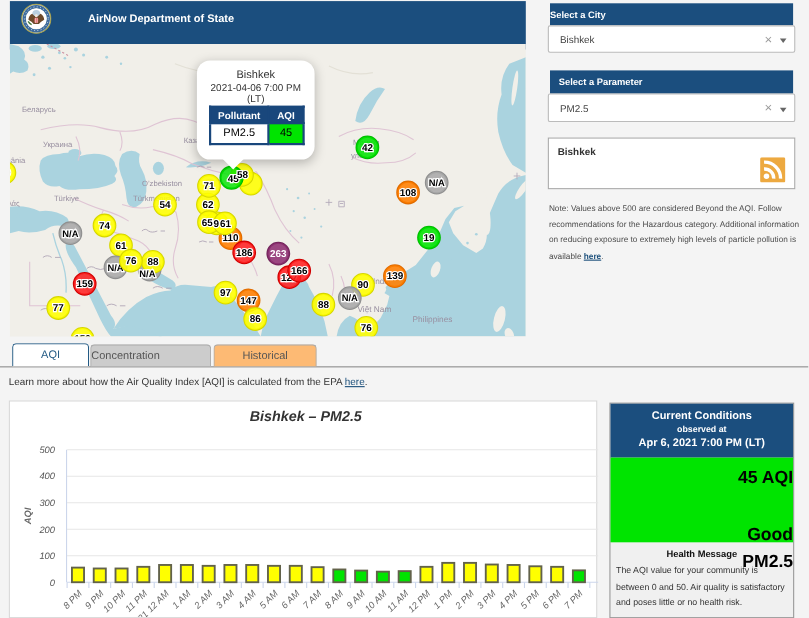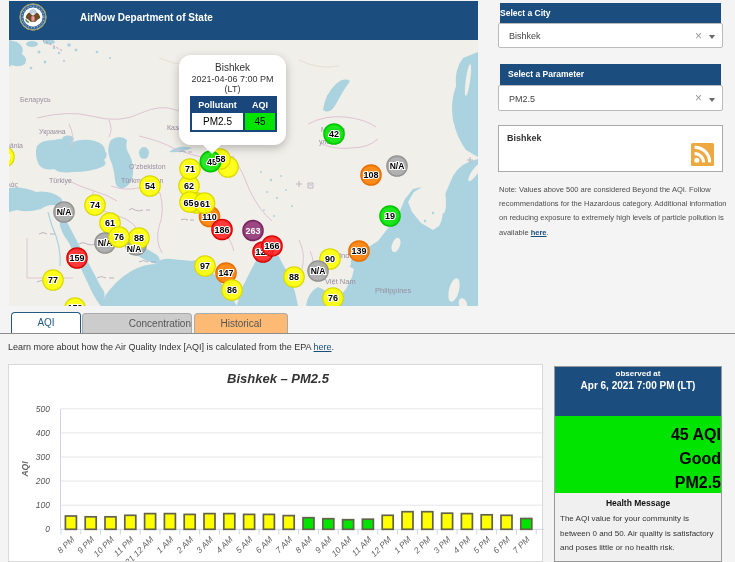--- a/index.html
+++ b/index.html
@@ -295,21 +295,21 @@
 
 <div class="abs" style="left:499px; top:183px; width:232px; font-size:7.5px; color:#4d4d4d; line-height:14.2px;">
   Note: Values above 500 are considered Beyond the AQI. Follow<br>
   recommendations for the Hazardous category. Additional information<br>
   on reducing exposure to extremely high levels of particle pollution is<br>
   available <a style="color:#1a4e7a; font-weight:bold;"><u>here</u></a>.
 </div>
 
 <div class="abs" style="left:0; top:333px; width:735px; height:1px; background:#8c8c8c;"></div>
 <div class="abs" style="left:11px; top:312px; width:70px; height:21px; background:#fff; border:1px solid #235a84; border-bottom:none; border-radius:4px 4px 0 0; color:#235a84; font-size:10px; text-align:center; line-height:20px; z-index:2;">AQI</div>
-<div class="abs" style="left:82px; top:313px; width:110px; height:20px; background:#ccc; border:1px solid #aaa; border-bottom:none; border-radius:4px 4px 0 0; color:#555; font-size:10px; text-align:right; line-height:19px;">Concentration</div>
+<div class="abs" style="left:82px; top:313px; width:110px; height:20px; background:#ccc; border:1px solid #aaa; border-bottom:none; border-radius:4px 4px 0 0; color:#555; font-size:10px; text-align:left; line-height:19px;">Concentration</div>
 <div class="abs" style="left:194px; top:313px; width:94px; height:20px; background:#fdba74; border:1px solid #aaa; border-bottom:none; border-radius:4px 4px 0 0; color:#555; font-size:10px; text-align:center; line-height:19px;">Historical</div>
 
 <div class="abs" style="left:8px; top:342px; font-size:9px; color:#333;">Learn more about how the Air Quality Index [AQI] is calculated from the EPA <a style="color:#1a4e7a;"><u>here</u></a>.</div>
 
 <div class="abs" style="left:8px; top:364px; width:535px; height:198px; background:#fff; border:1px solid #d8d8d8;font-style:italic;">
   <svg width="535" height="196" viewBox="0 0 535 196" style="position:absolute;left:0;top:0;">
     <text x="269" y="17.5" text-anchor="middle" font-size="13" font-weight="bold" fill="#333">Bishkek – PM2.5</text>
     <g stroke="#e6e6e6" stroke-width="1">
       <path d="M52,43.8 H535 M52,67.9 H535 M52,92 H535 M52,116.1 H535 M52,140.2 H535"></path>
     </g>
@@ -401,23 +401,24 @@
       <text transform="translate(461.9,175) rotate(-45)">4 PM</text>
       <text transform="translate(481.7,175) rotate(-45)">5 PM</text>
       <text transform="translate(501.5,175) rotate(-45)">6 PM</text>
       <text transform="translate(521.3,175) rotate(-45)">7 PM</text>
     </g>
   </svg>
 </div>
 
 <div class="abs" style="left:554px; top:366px; width:168px; height:196px; border:1px solid #999; background:#f0f0f0;">
   <div style="background:#1b4e7e; height:49px; color:#fff; text-align:center;">
+    <div style="font-size:10px; font-weight:bold; padding-top:6px;">Current Conditions</div>
     <div style="font-size:8px; font-weight:bold; padding-top:2px;">observed at</div>
     <div style="font-size:10px; font-weight:bold; padding-top:2px;">Apr 6, 2021 7:00 PM (LT)</div>
   </div>
   <div style="background:#00e400; height:77px; color:#000; text-align:right; font-weight:bold; font-size:16px;">
     <div style="padding-top:10px;">45 AQI</div>
-    <div style="padding-top:6px;">Good</div>
+    <div style="padding-top:6px;margin-top:28px;">Good</div>
     <div style="padding-top:6px;">PM2.5</div>
   </div>
   <div style="text-align:center; font-size:8.5px; font-weight:bold; color:#111; padding-top:5px;">Health Message</div>
   <div style="font-size:8px; color:#333; padding:4px 0 0 5px; line-height:14.5px;">The AQI value for your community is<br>between 0 and 50. Air quality is satisfactory<br>and poses little or no health risk.</div>
 </div>
 
 </body></html>

